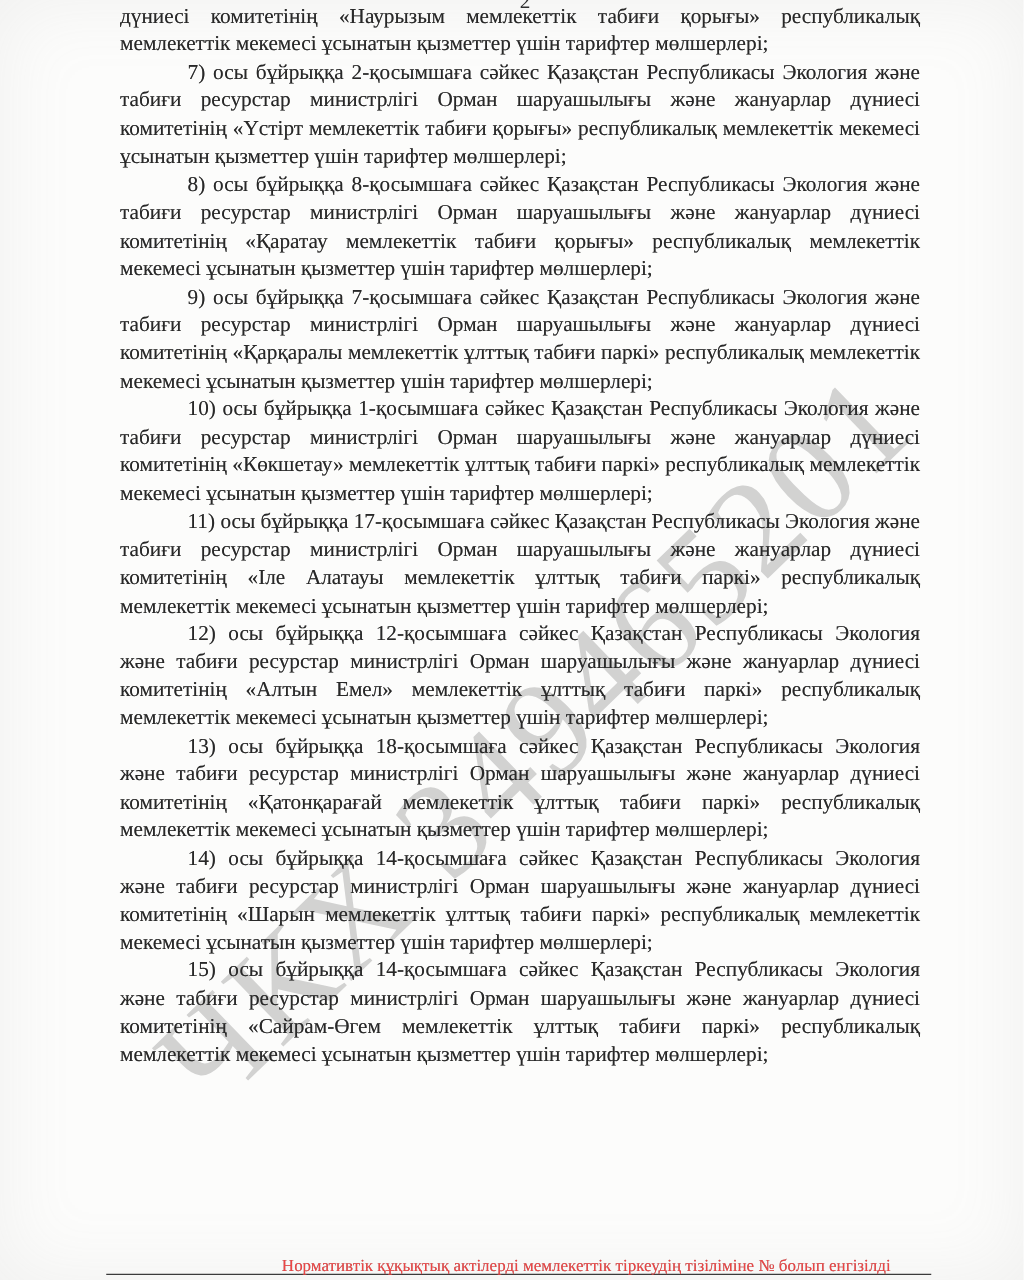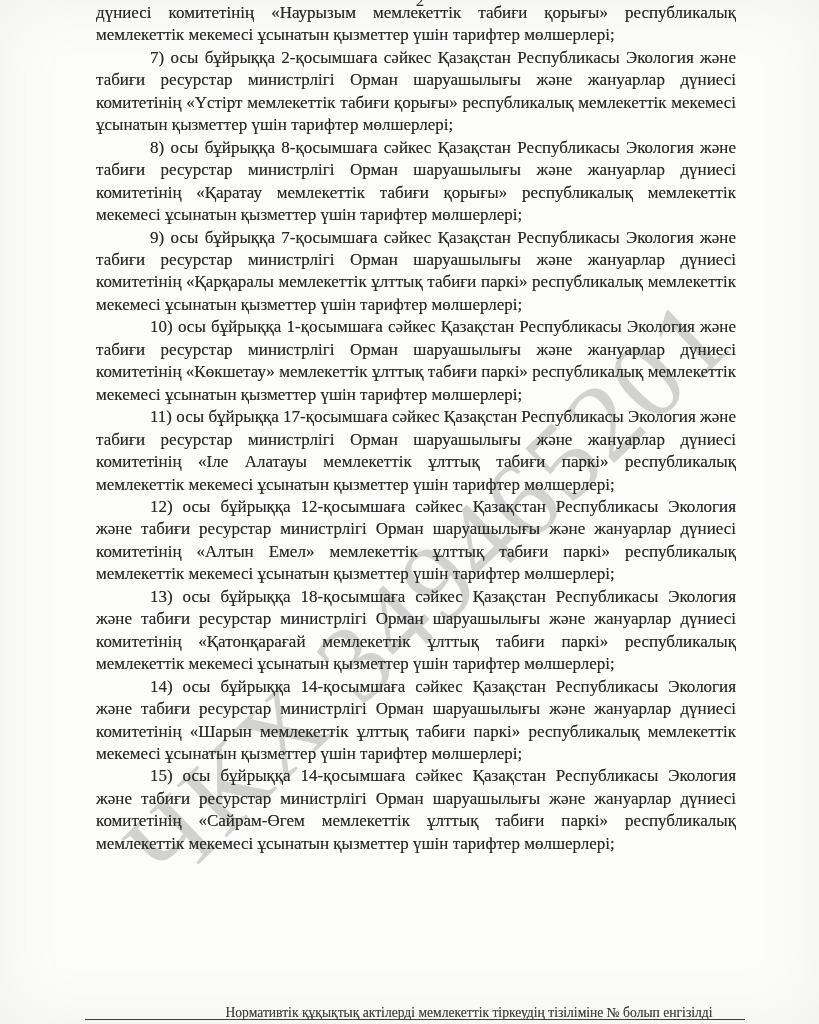--- a/index.html
+++ b/index.html
@@ -82,21 +82,21 @@
     top: 1019px;
     border-top: 1.7px solid #3b3b3b;
   }
   .footer-text {
     position: absolute;
     left: 189px;
     width: 560px;
     top: 1005px;
     text-align: center;
     font-size: 13.6px;
-    color: #404040;
+    color: #ef4444;
     white-space: nowrap;
     text-shadow: 0 0 0.5px rgba(45,45,45,0.5);
   }
 </style>
 </head>
 <body>
 
 <div class="page">
 
   <div class="page-number">2</div>

